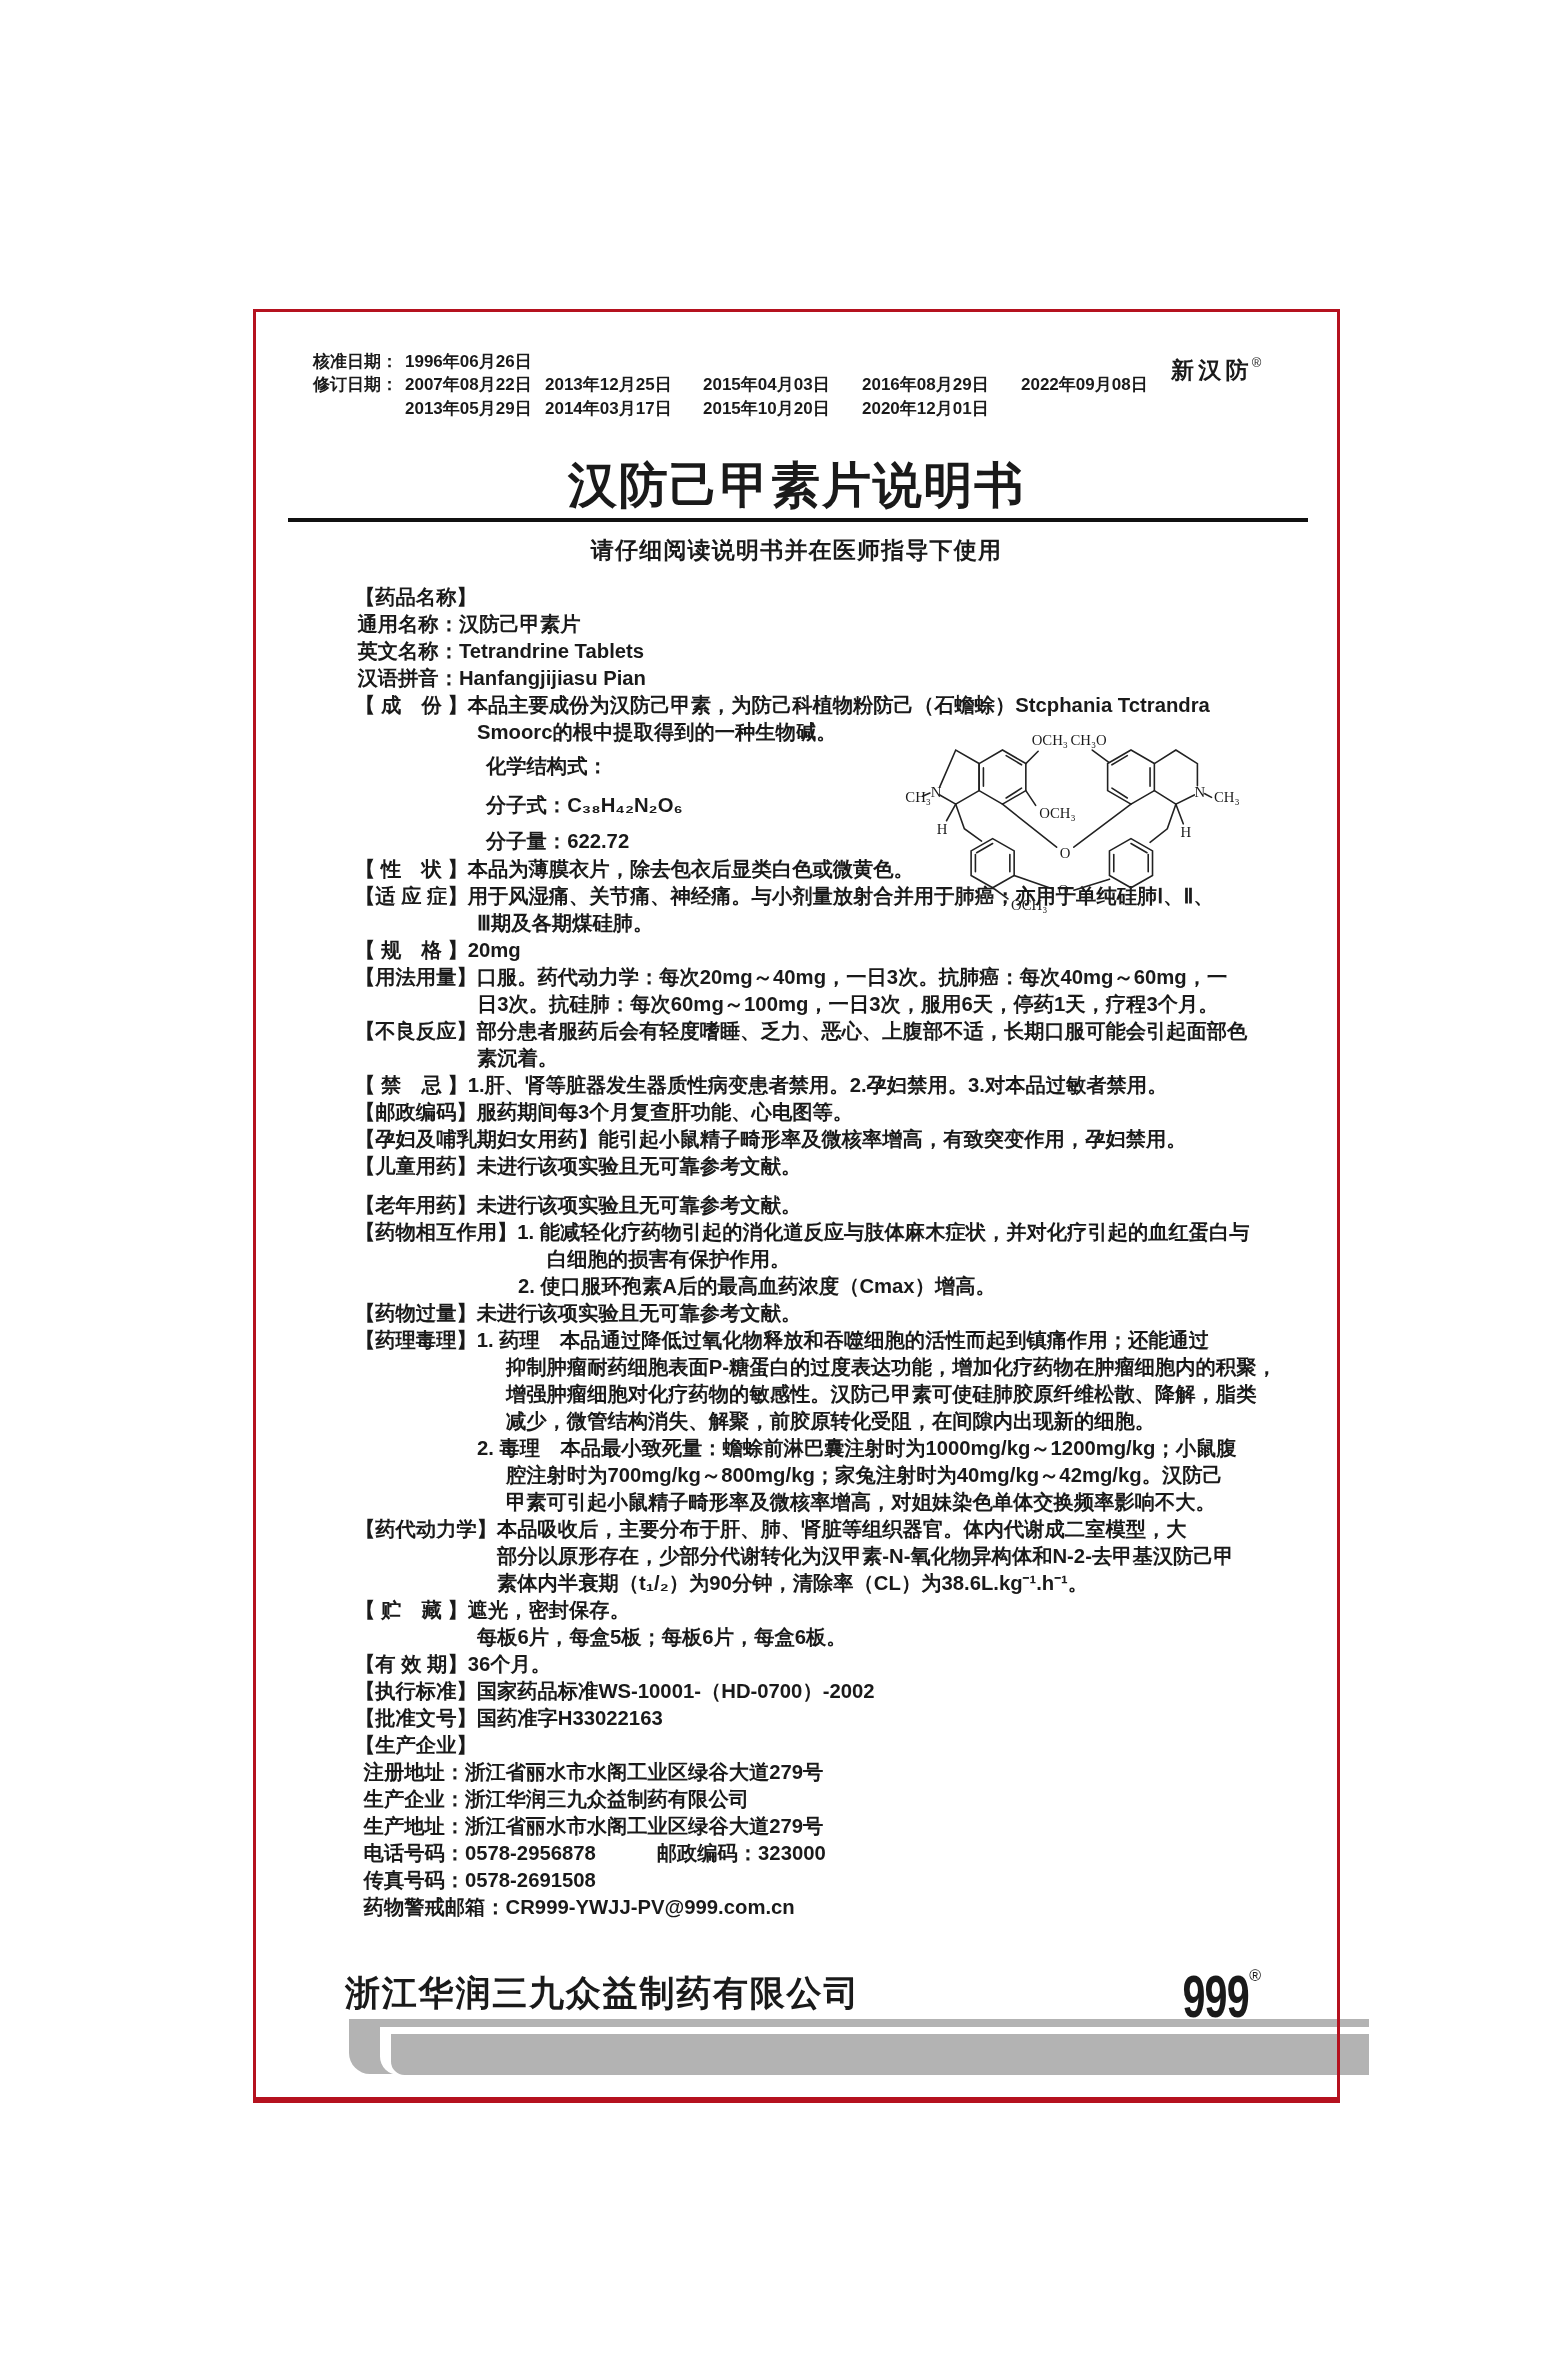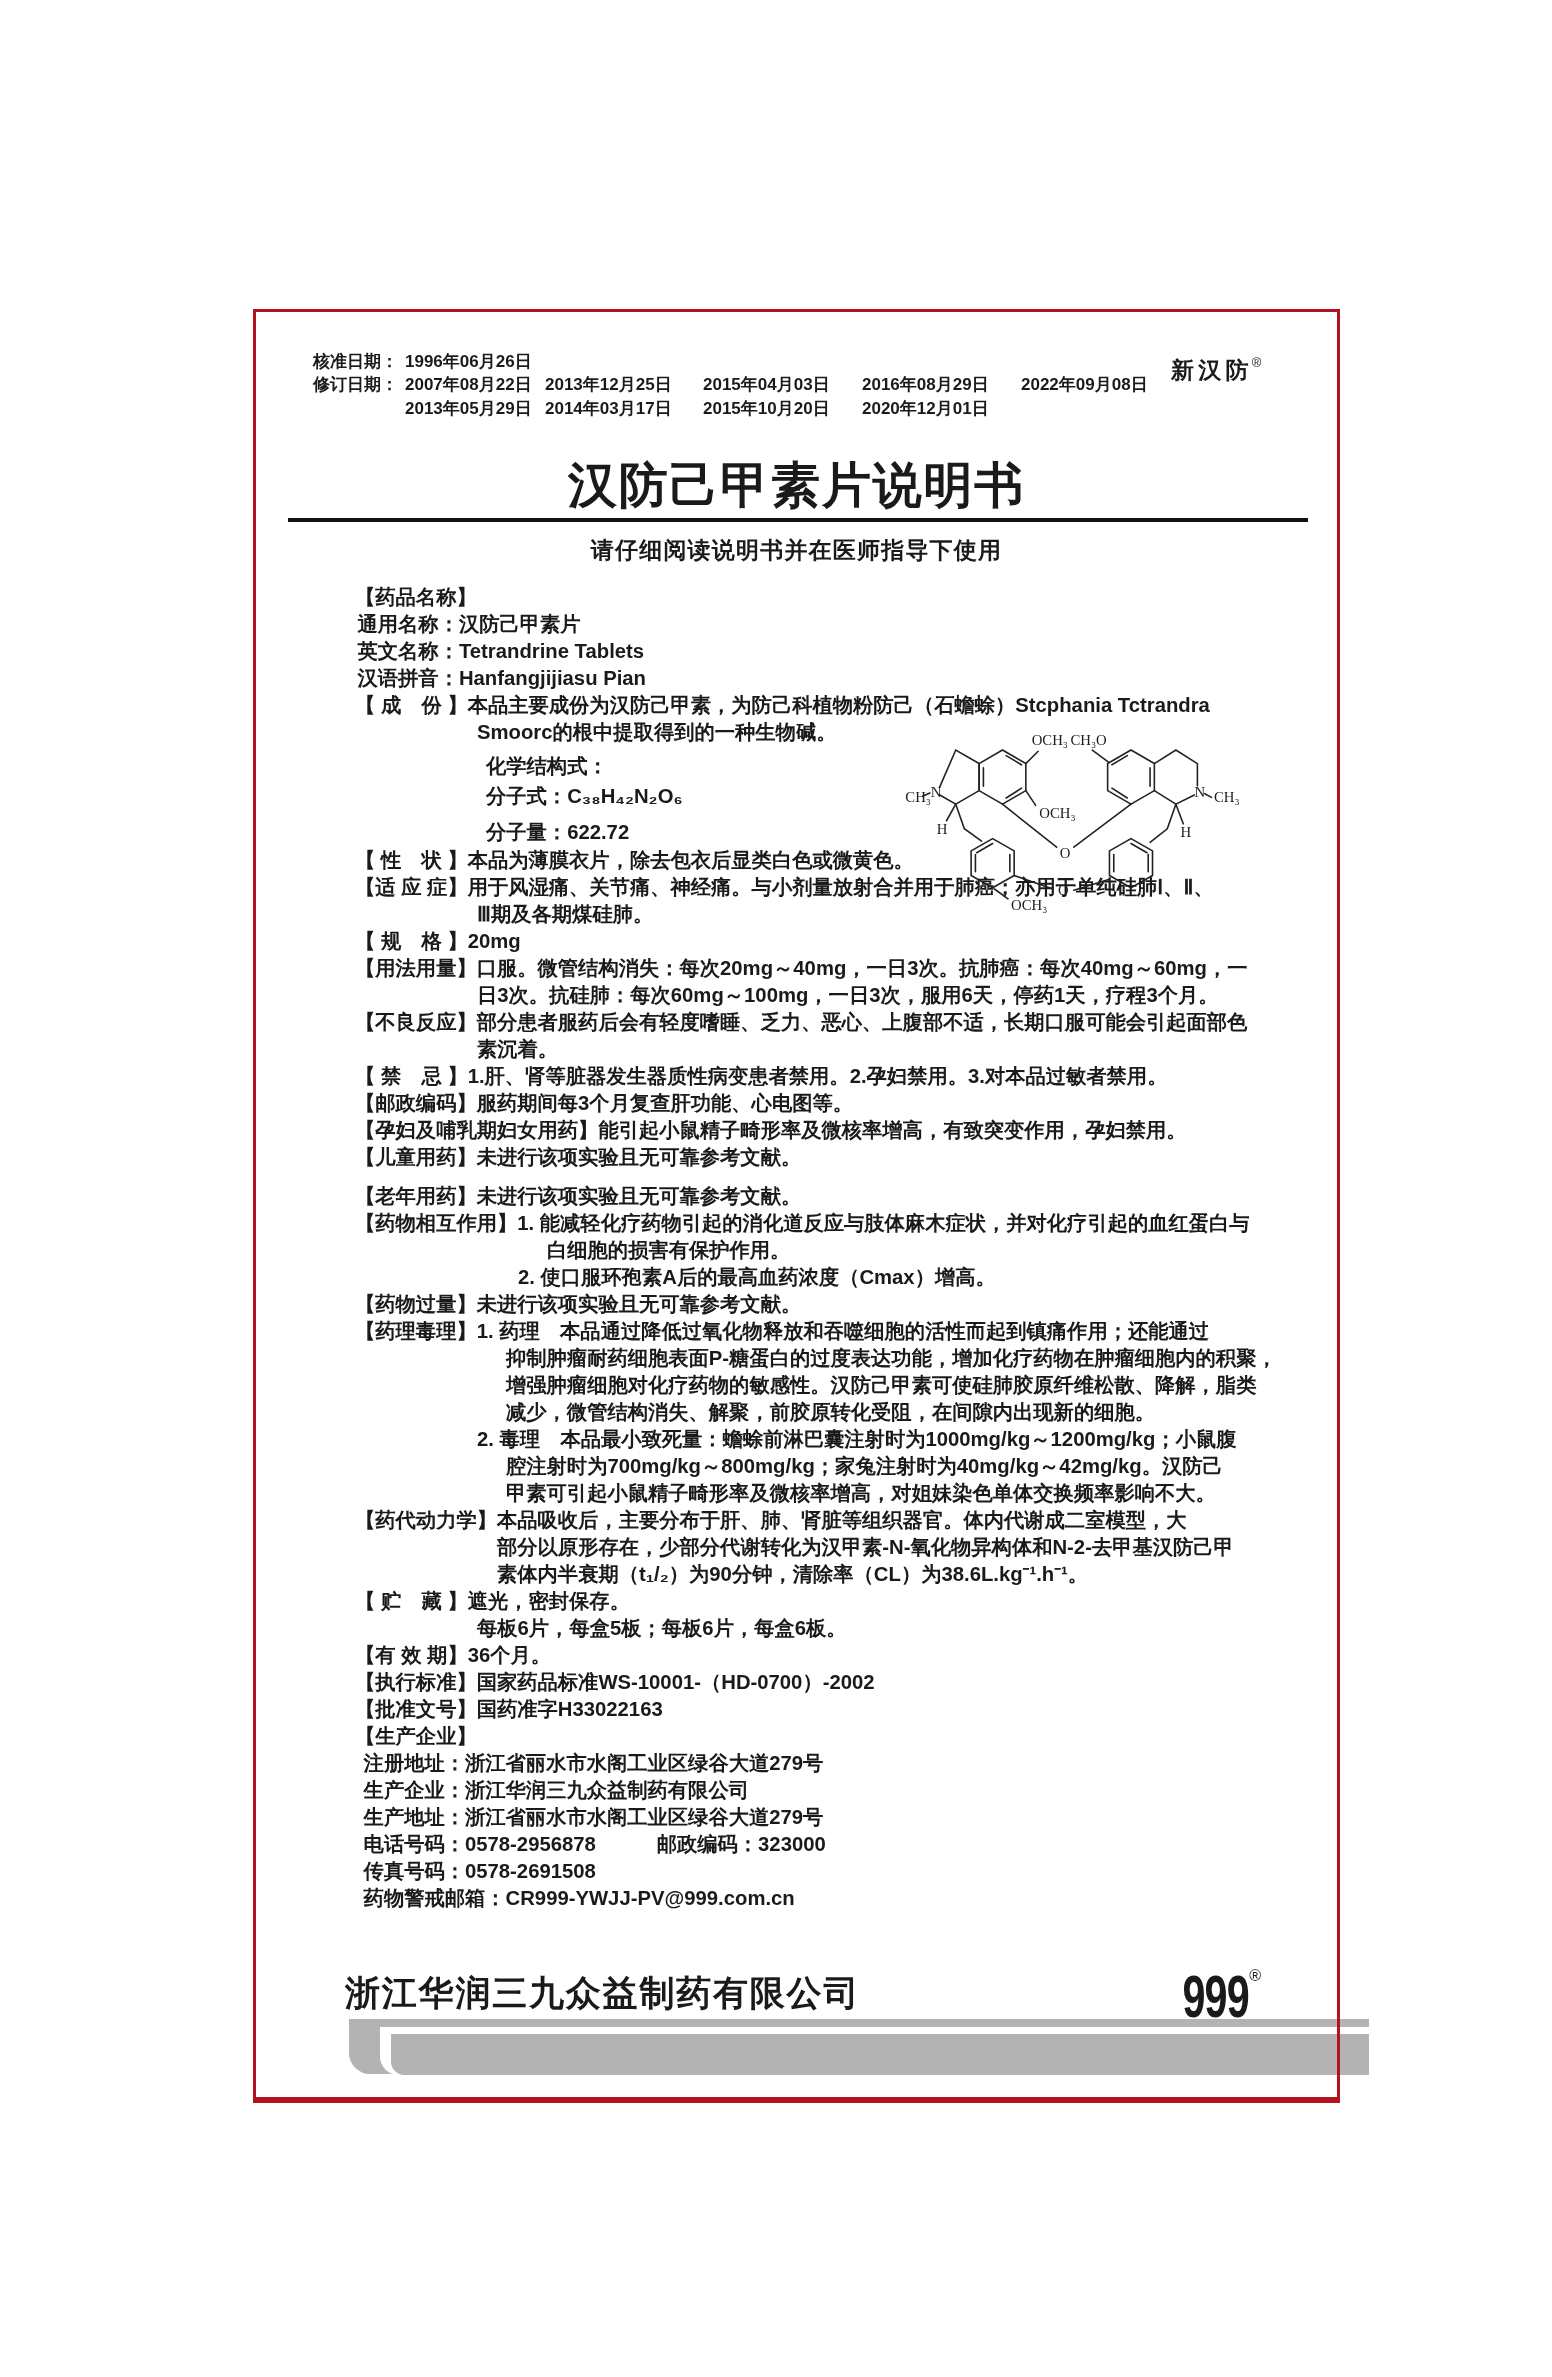--- a/index.html
+++ b/index.html
@@ -118,27 +118,27 @@
     <div class="doc-subtitle">请仔细阅读说明书并在医师指导下使用</div>
 
     <div class="body-rows">
         <div class="body-row" style="padding-left: 0px;">【药品名称】</div>
         <div class="body-row" style="padding-left: 2.5px;">通用名称：汉防己甲素片</div>
         <div class="body-row" style="padding-left: 2.5px;">英文名称：Tetrandrine  Tablets</div>
         <div class="body-row" style="padding-left: 2.5px;">汉语拼音：Hanfangjijiasu  Pian</div>
         <div class="body-row" style="padding-left: 0px;">【 成　份 】本品主要成份为汉防己甲素，为防己科植物粉防己（石蟾蜍）Stcphania Tctrandra</div>
         <div class="body-row" style="padding-left: 122px;">Smoorc的根中提取得到的一种生物碱。</div>
         <div class="body-row" style="padding-left: 131px; margin-top: 7.4px;">化学结构式：</div>
-        <div class="body-row" style="padding-left: 131px; margin-top: 3px;">分子式：C₃₈H₄₂N₂O₆</div>
+        <div class="body-row" style="padding-left: 131px; margin-top: 12px;">分子式：C₃₈H₄₂N₂O₆</div>
         <div class="body-row" style="padding-left: 131px; margin-top: 8.6px;">分子量：622.72</div>
         <div class="body-row" style="padding-left: 0px; margin-top: 1.2px;">【 性　状 】本品为薄膜衣片，除去包衣后显类白色或微黄色。</div>
         <div class="body-row" style="padding-left: 0px;">【适 应 症】用于风湿痛、关节痛、神经痛。与小剂量放射合并用于肺癌；亦用于单纯硅肺Ⅰ、Ⅱ、</div>
         <div class="body-row" style="padding-left: 122px;">Ⅲ期及各期煤硅肺。</div>
         <div class="body-row" style="padding-left: 0px;">【 规　格 】20mg</div>
-        <div class="body-row" style="padding-left: 0px;">【用法用量】口服。微管结构消失：每次20mg～40mg，一日3次。抗肺癌：每次40mg～60mg，一</div>
+        <div class="body-row" style="padding-left: 0px;">【用法用量】口服。药代动力学：每次20mg～40mg，一日3次。抗肺癌：每次40mg～60mg，一</div>
         <div class="body-row" style="padding-left: 122px;">日3次。抗硅肺：每次60mg～100mg，一日3次，服用6天，停药1天，疗程3个月。</div>
         <div class="body-row" style="padding-left: 0px;">【不良反应】部分患者服药后会有轻度嗜睡、乏力、恶心、上腹部不适，长期口服可能会引起面部色</div>
         <div class="body-row" style="padding-left: 122px;">素沉着。</div>
         <div class="body-row" style="padding-left: 0px;">【 禁　忌 】1.肝、肾等脏器发生器质性病变患者禁用。2.孕妇禁用。3.对本品过敏者禁用。</div>
         <div class="body-row" style="padding-left: 0px;">【邮政编码】服药期间每3个月复查肝功能、心电图等。</div>
         <div class="body-row" style="padding-left: 0px;">【孕妇及哺乳期妇女用药】能引起小鼠精子畸形率及微核率增高，有致突变作用，孕妇禁用。</div>
         <div class="body-row" style="padding-left: 0px;">【儿童用药】未进行该项实验且无可靠参考文献。</div>
         <div class="body-row" style="padding-left: 0px; margin-top: 12px;">【老年用药】未进行该项实验且无可靠参考文献。</div>
         <div class="body-row" style="padding-left: 0px;">【药物相互作用】1. 能减轻化疗药物引起的消化道反应与肢体麻木症状，并对化疗引起的血红蛋白与</div>
         <div class="body-row" style="padding-left: 192px;">白细胞的损害有保护作用。</div>

